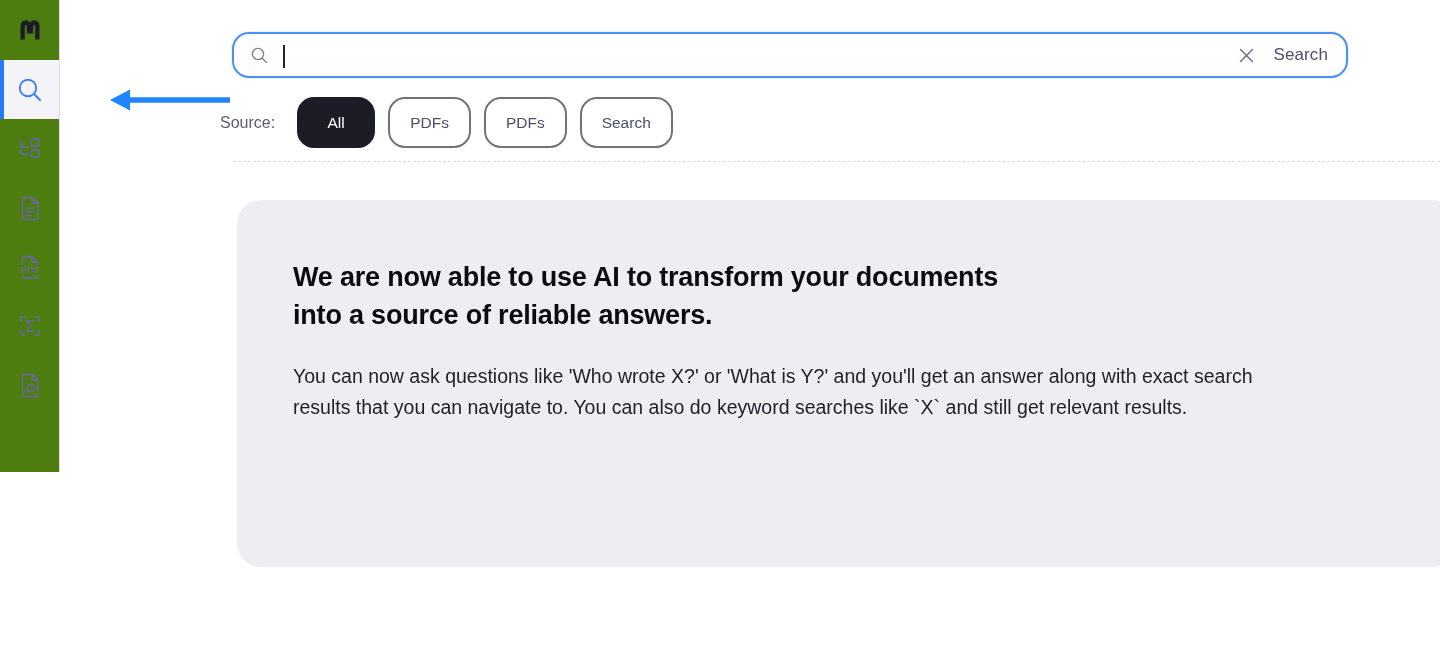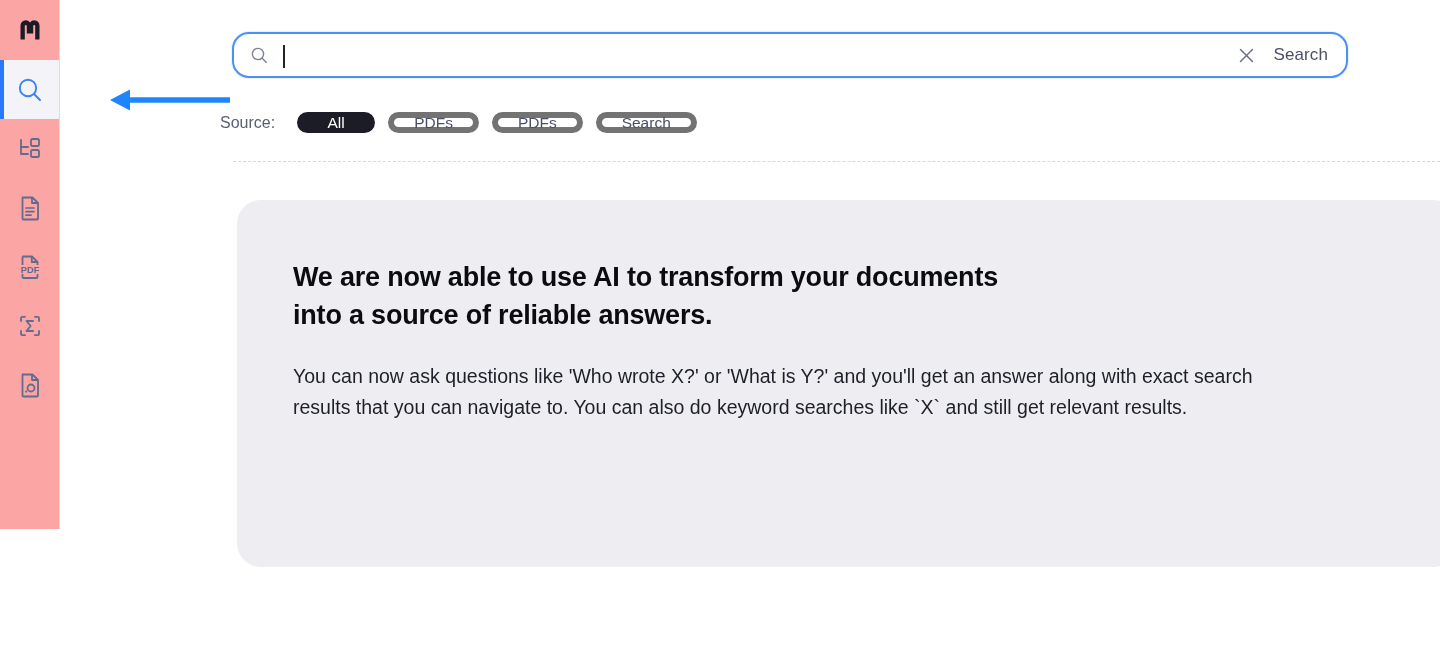--- a/index.html
+++ b/index.html
@@ -17,22 +17,22 @@
 
   
   #app {
     display: flex;
     width: 1440px;
     height: 658px;
   }
   .sidebar {
     width: 60px;
     min-width: 60px;
-    height: 529px;
-    background: #fca5a5;
+    height: 472px;
+    background: #4d7c0f;
     border-right: 1px solid #dedde4;
     box-sizing: border-box;
     display: flex;
     flex-direction: column;
     align-items: flex-end;
     position: relative;
   }
   .logo-slot {
     width: 59px;
     height: 60px;
@@ -144,24 +144,24 @@
     align-items: center;
     height: 33px;
   }
   .source-label {
     font-size: 16px;
     color: #5a5f73;
     margin-right: 22px;
     white-space: nowrap;
   }
   .pill {
-    height: 21px;
+    height: 51px;
     min-width: 78px;
     border-radius: 17px;
-    border: 6px solid #737373;
+    border: 2px solid #737373;
     background: #ffffff;
     color: #4b5068;
     font-size: 15.5px;
     display: inline-flex;
     align-items: center;
     justify-content: center;
     padding: 0 20px;
     margin-right: 13px;
     box-sizing: border-box;
     cursor: pointer;

